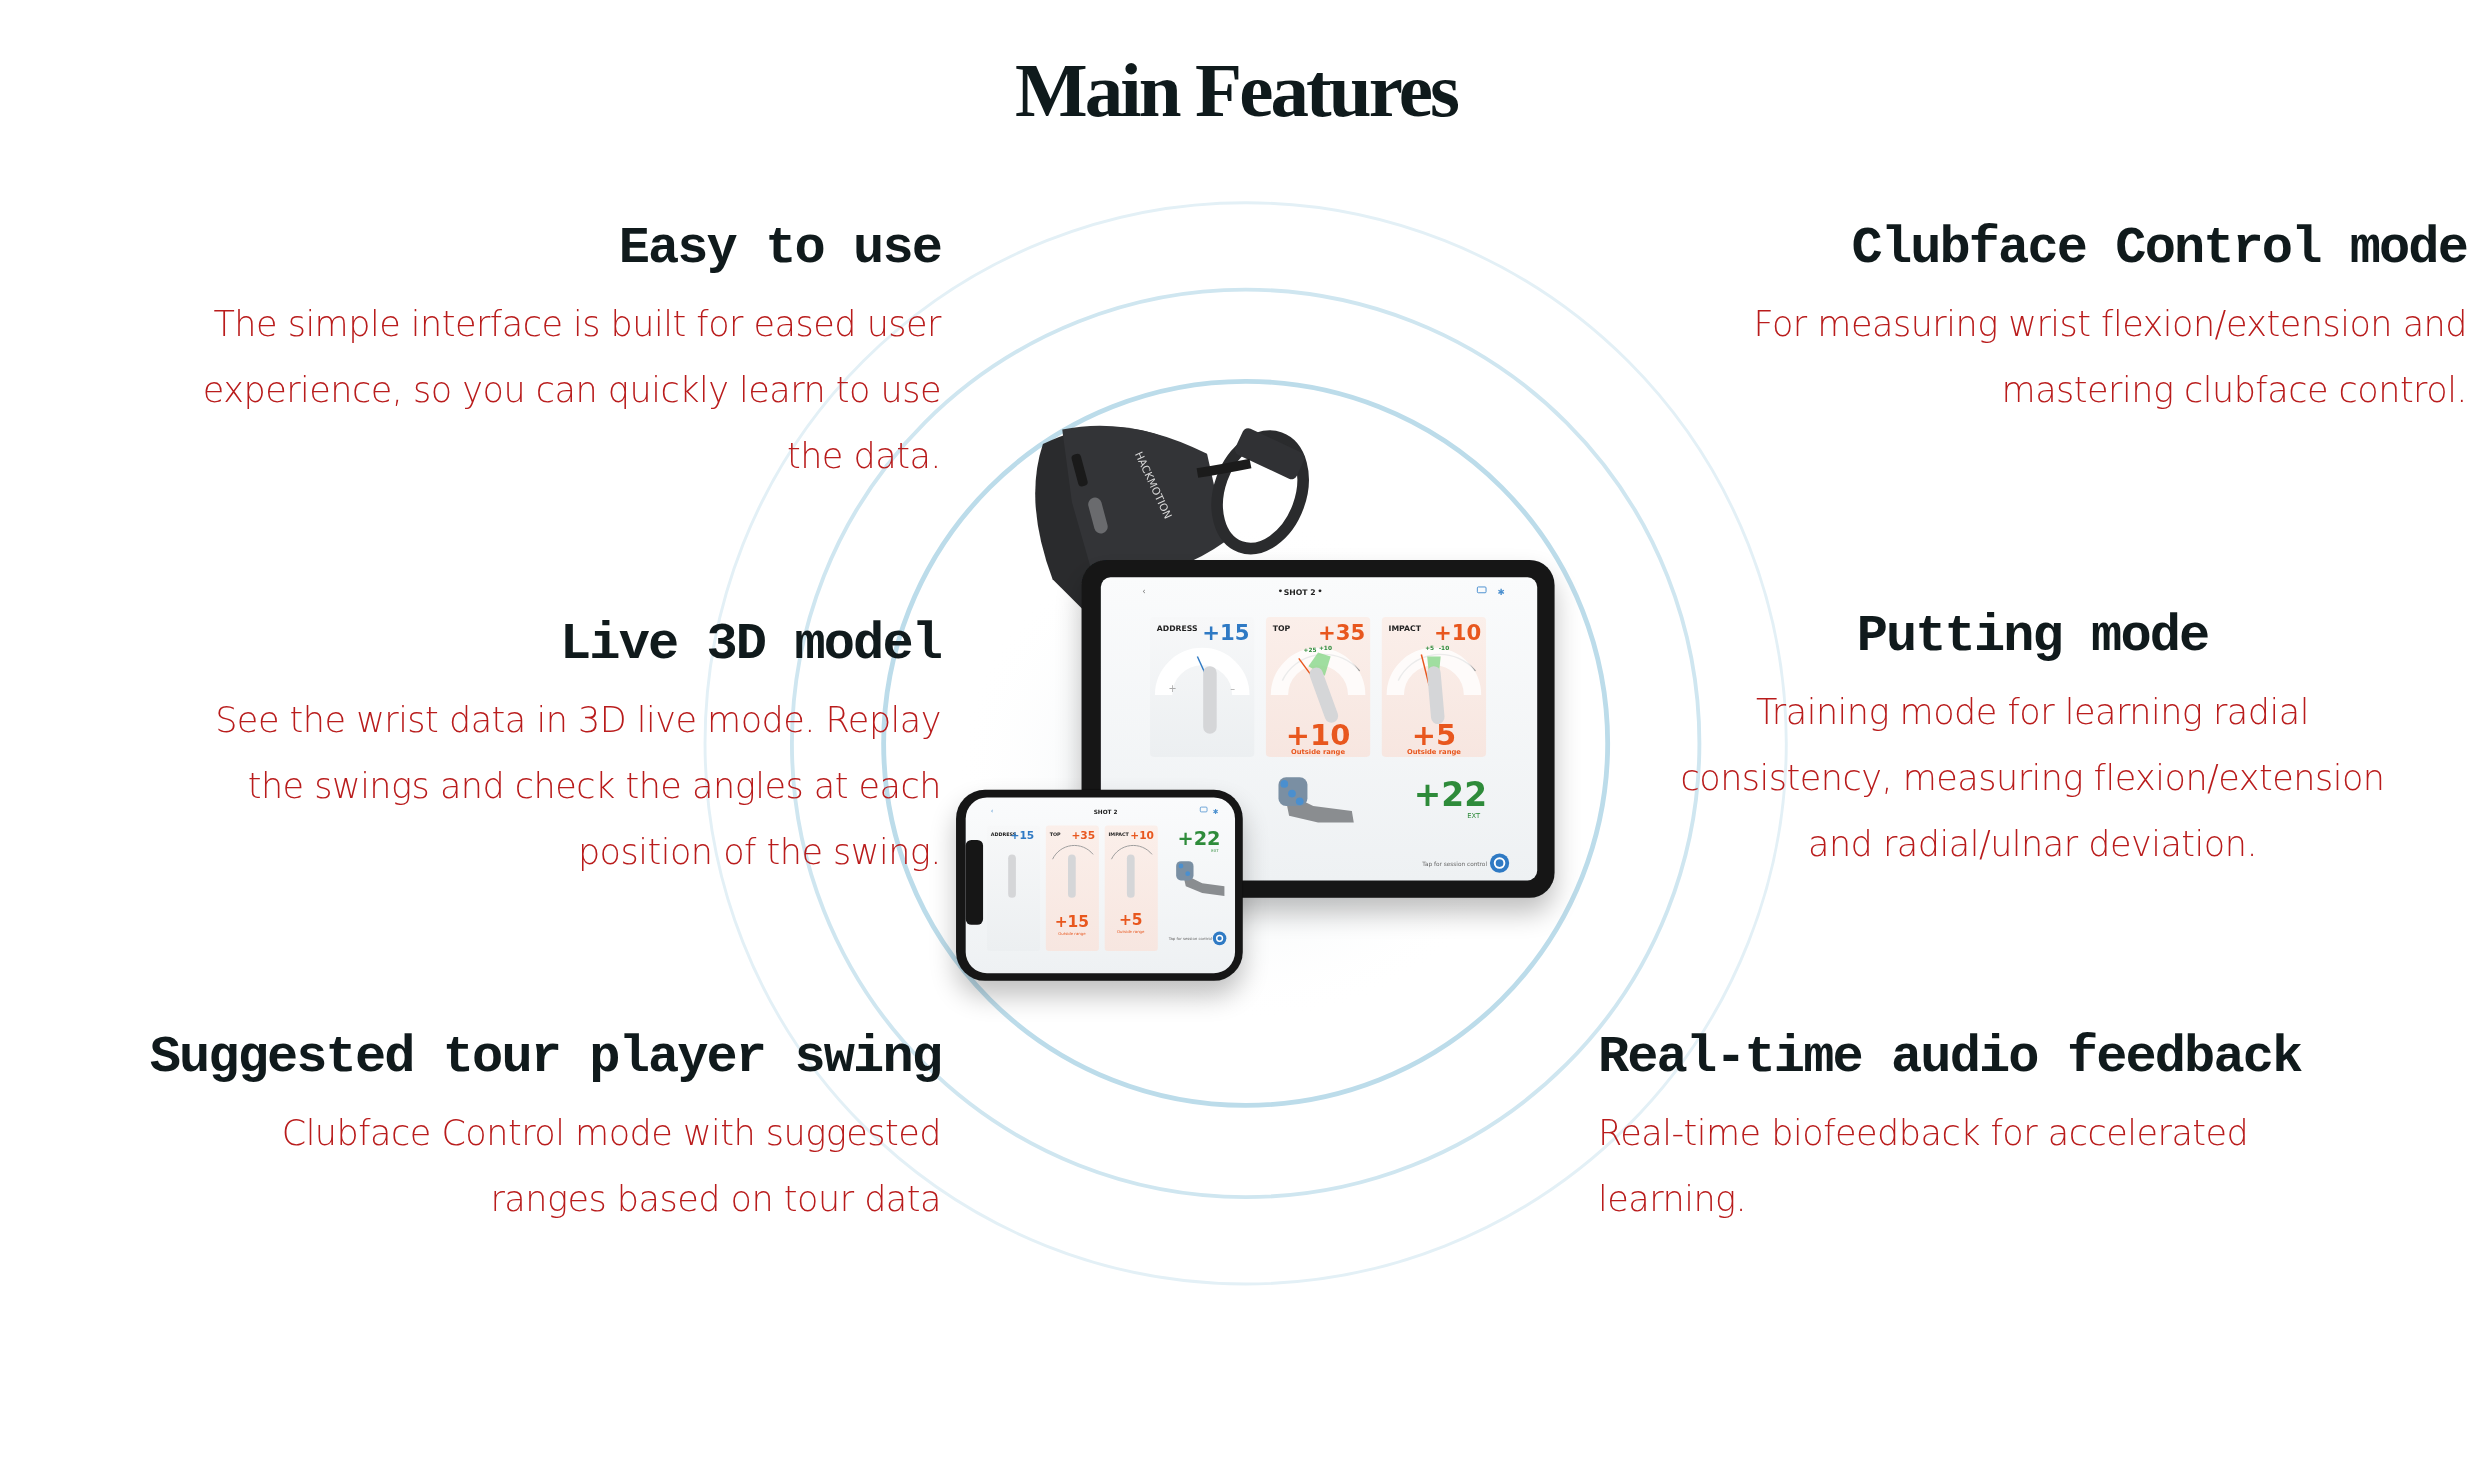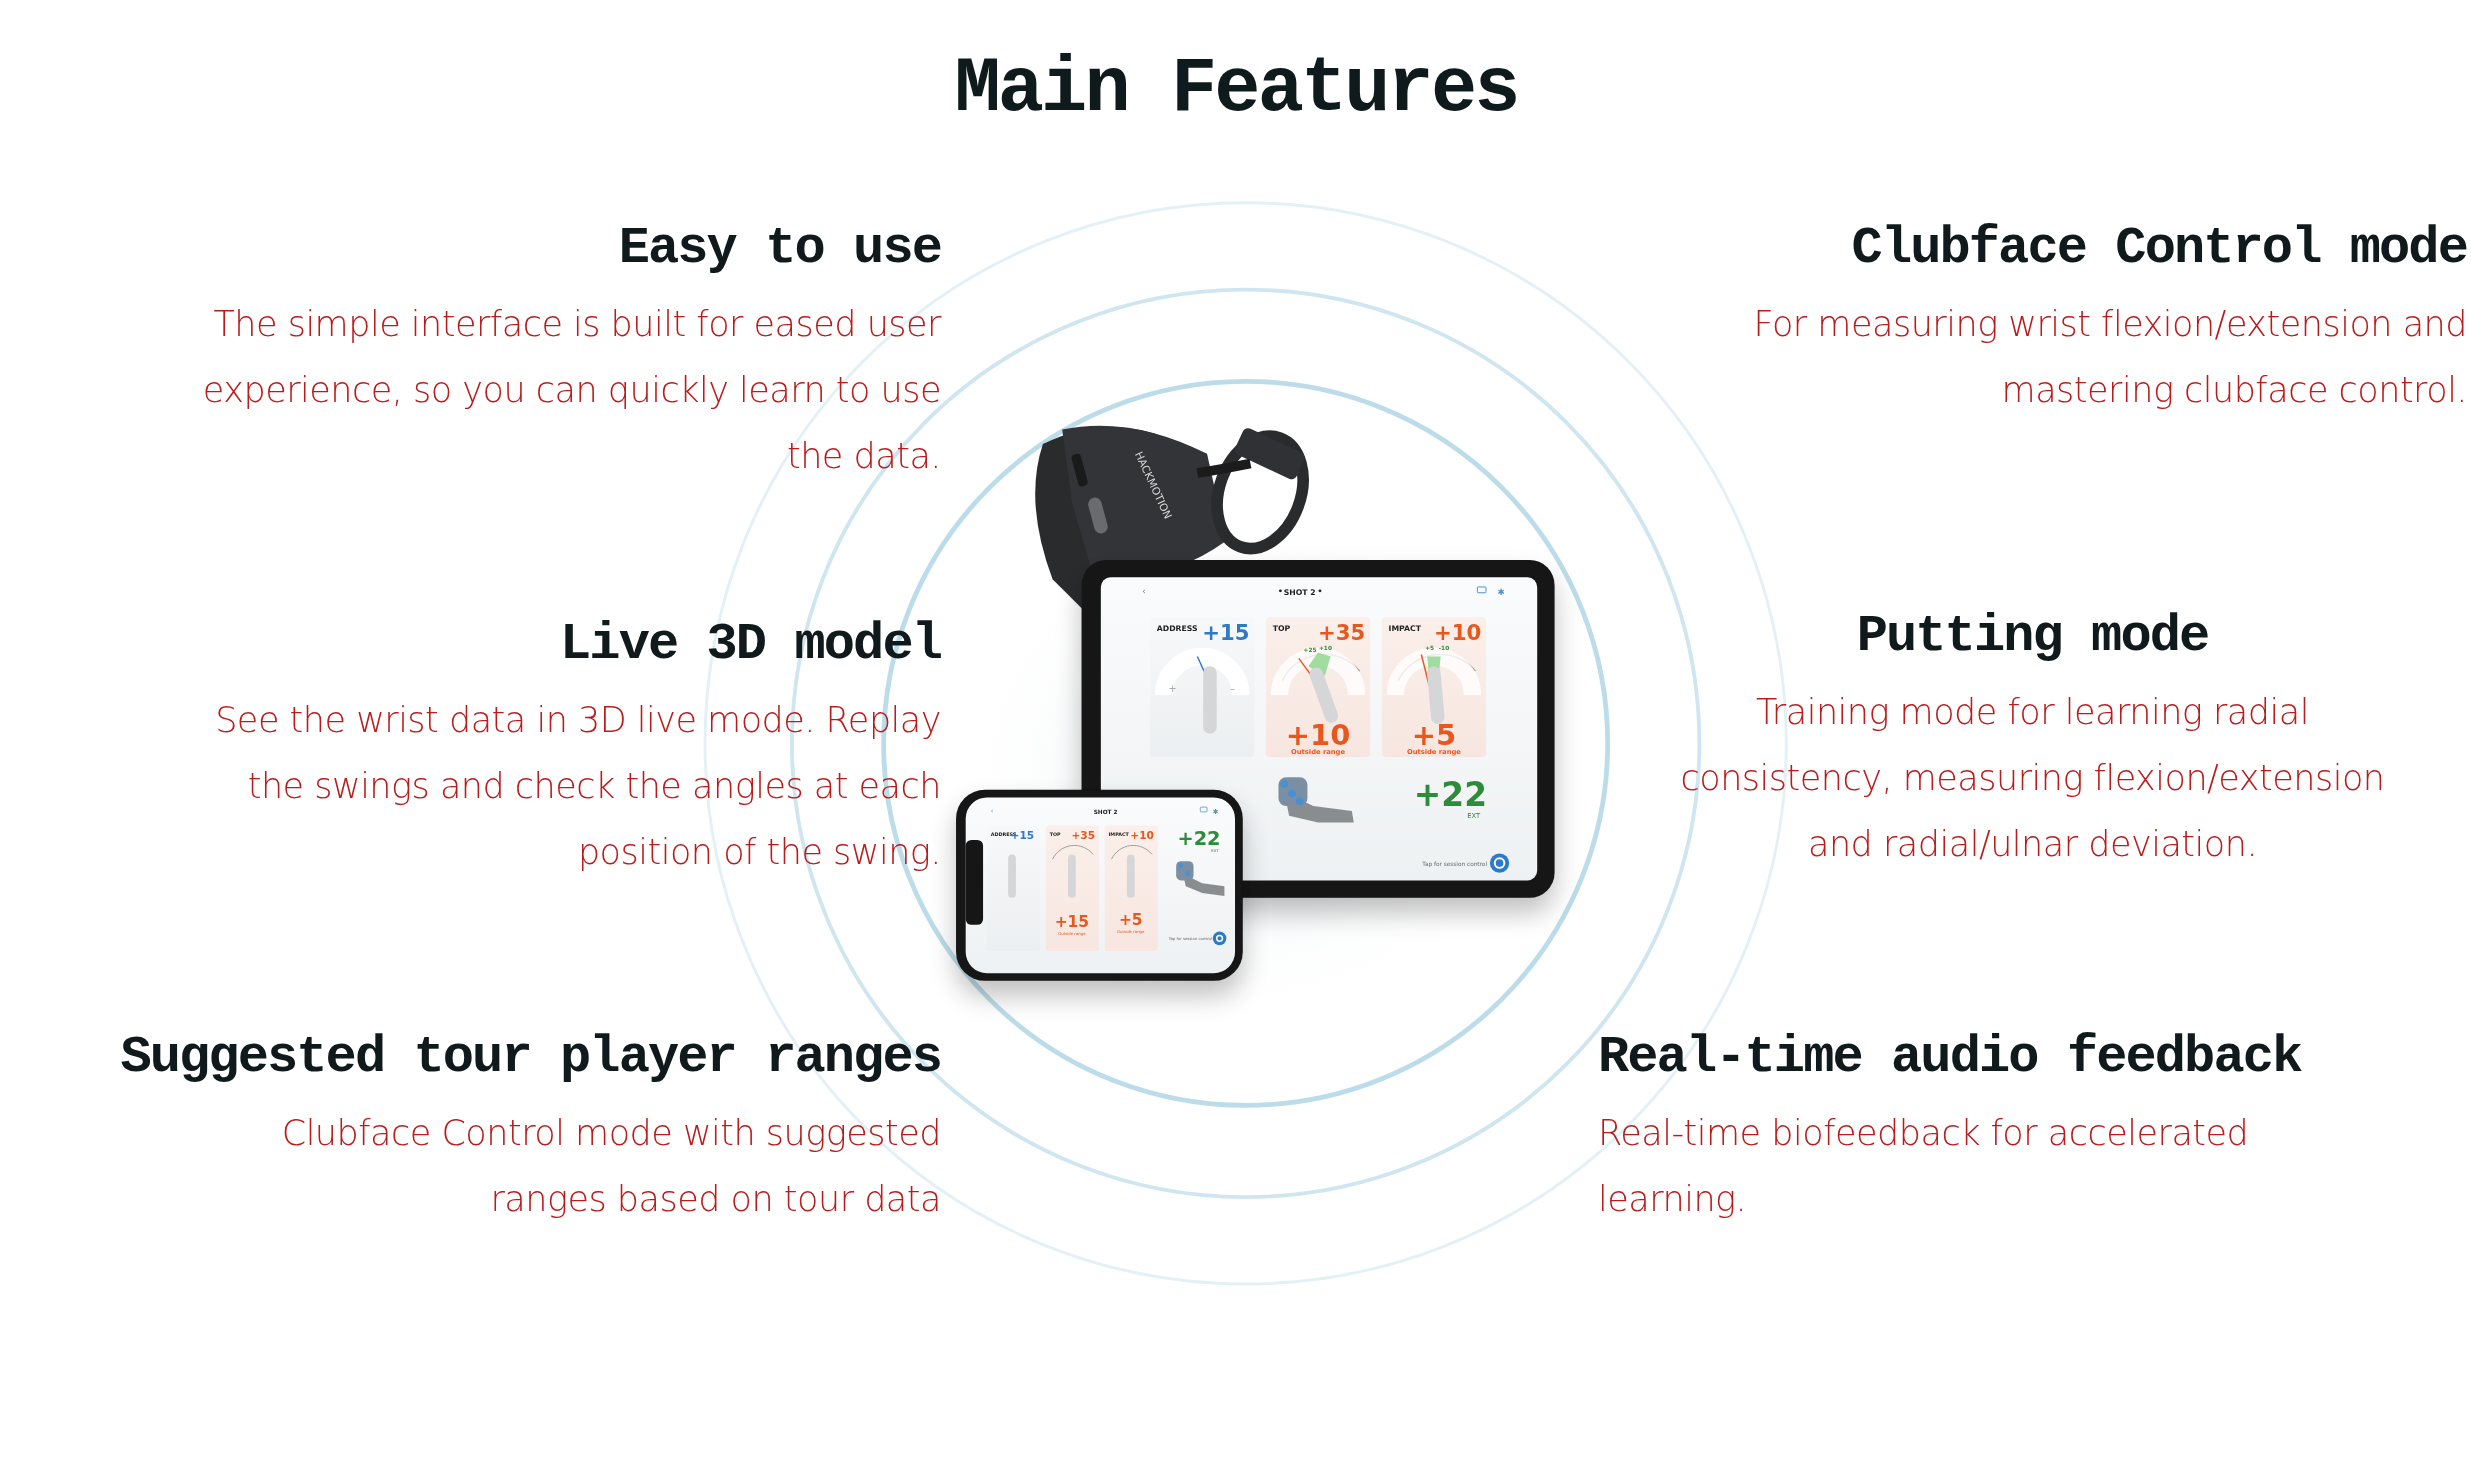--- a/index.html
+++ b/index.html
@@ -2,21 +2,21 @@
 <html><head>
 <meta charset="utf-8">
 <style>
   * { box-sizing: border-box; margin: 0; padding: 0; }
   html, body { width: 2472px; height: 1479px; background: #ffffff; overflow: hidden; }
   body { position: relative; font-family: "DejaVu Sans", sans-serif; color: #101a1c; }
 
   .page-title {
     position: absolute; left: 0; top: 46px; width: 2472px;
     text-align: center; font-size: 77px; font-weight: 900; letter-spacing: -2.9px;
-    color: #0f1a1c; font-family: Liberation Mono, monospace;
+    color: #0f1a1c; font-family: Liberation Serif, serif;
   }
 
   .rings { position: absolute; left: 0; top: 0; width: 2472px; height: 1479px; pointer-events: none; }
 
   .feature { position: absolute; width: 869px; }
   .feature.left { text-align: right; }
   .feature.right { text-align: left; }
   .feature h2 {
     font-family: Liberation Mono, monospace; font-weight: 900; font-size: 52px;
     letter-spacing: -1.9px; color: #101a1c; line-height: 1.1; margin-bottom: 13.5px;
@@ -60,21 +60,21 @@
 <div class="feature left" style="left:72px; top:608px;margin-top:8px;">
   <h2>Live 3D model</h2>
   <p>
     <span>See the wrist data in 3D live mode. Replay</span><br>
     <span>the swings and check the angles at each</span><br>
     <span>position of the swing.</span>
   </p>
 </div>
 
 <div class="feature left" style="left:72px; top:1029px;">
-  <h2>Suggested tour player ranges</h2>
+  <h2>Suggested tour player swing</h2>
   <p>
     <span>Clubface Control mode with suggested</span><br>
     <span>ranges based on tour data</span>
   </p>
 </div>
 
 <div class="feature right" style="left:1598px; top:220px;text-align:right;">
   <h2>Clubface Control mode</h2>
   <p>
     <span>For measuring wrist flexion/extension and</span><br>

